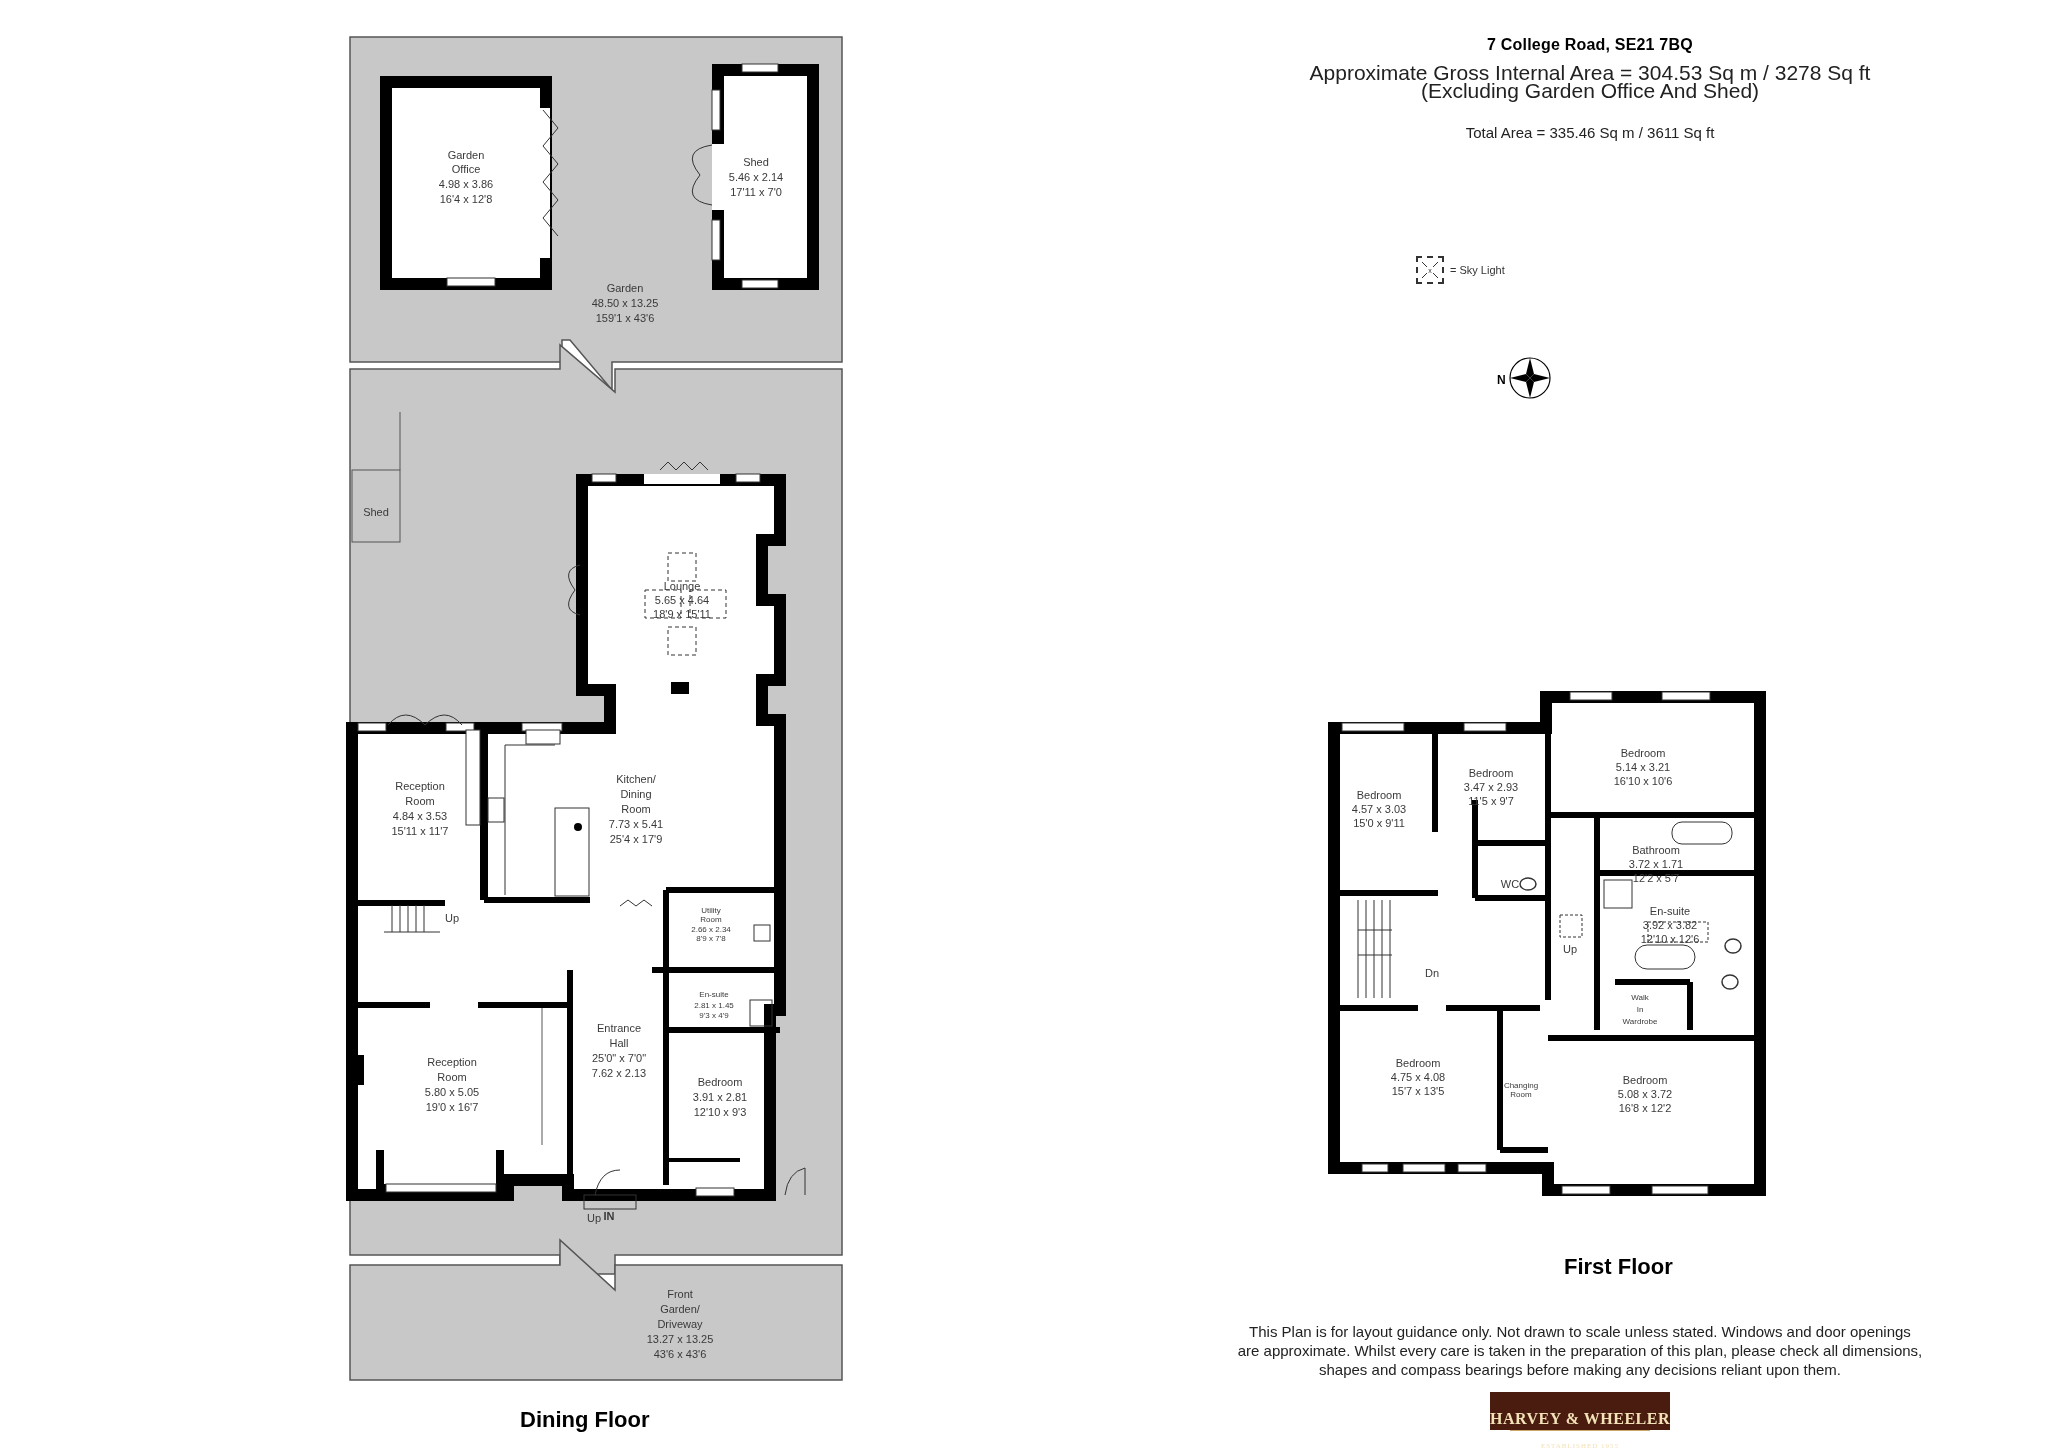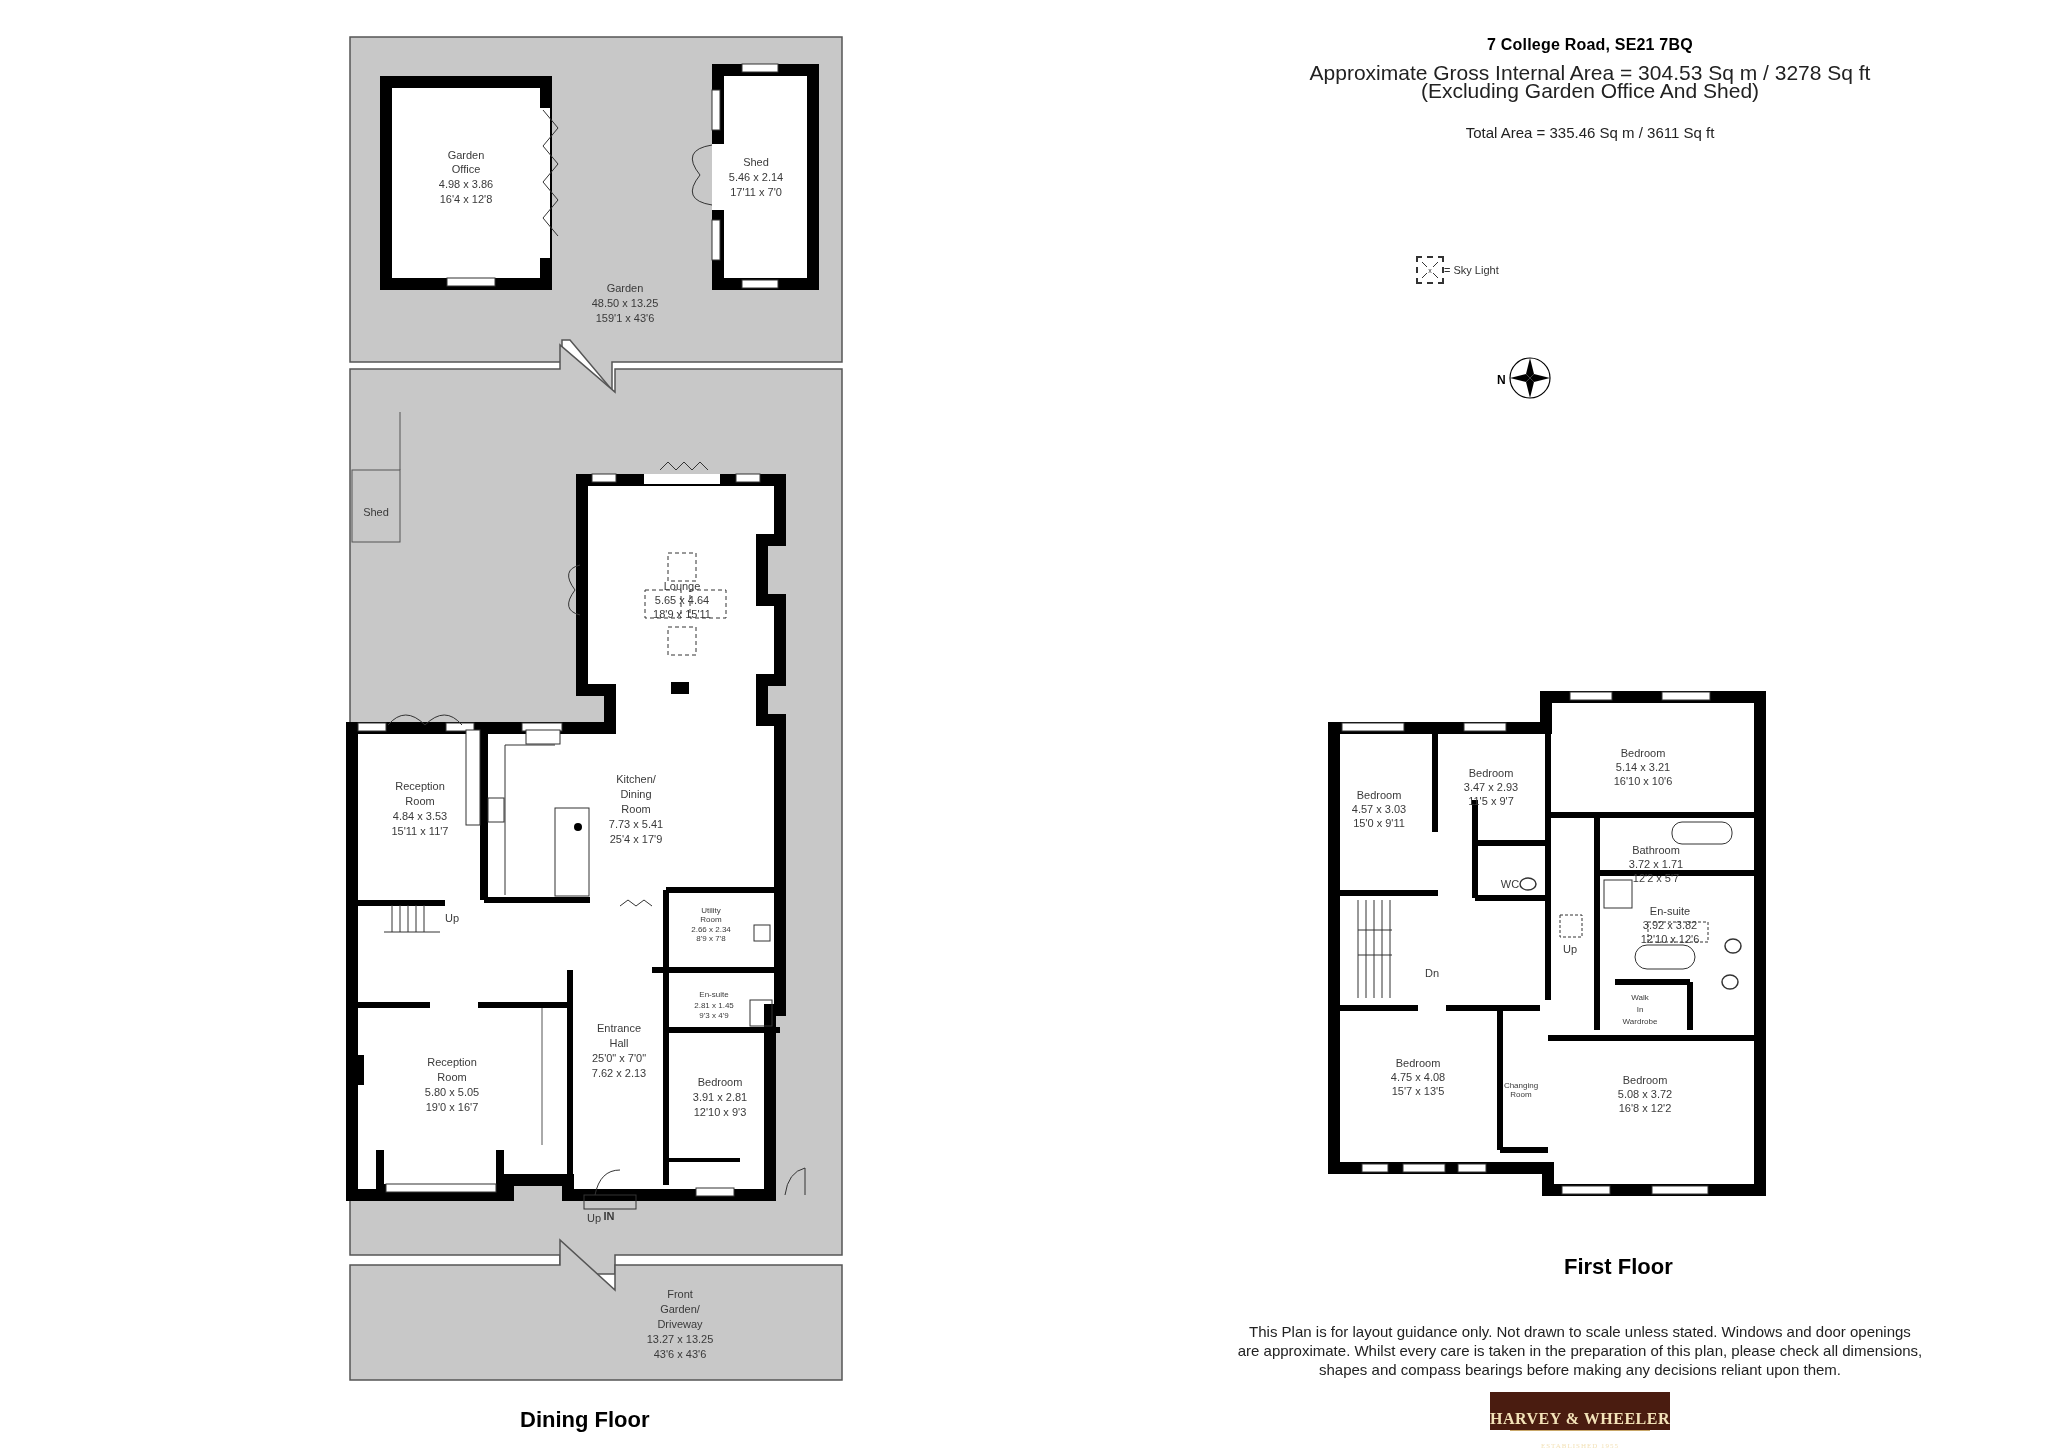--- a/index.html
+++ b/index.html
@@ -10,21 +10,21 @@
   .lbl-xs { font-size: 8px; }
   .header { position: absolute; left: 1180px; top: 36px; width: 820px; text-align: center; }
   .title { font-size: 16px; font-weight: bold; letter-spacing: 0.2px; margin-bottom: 10px; }
   .sub { font-size: 21px; color: #222; line-height: 18px; }
   .sub2 { font-size: 15px; color: #222; margin-top: 24px; }
   .floor-title { position: absolute; font-size: 22px; font-weight: bold; }
   .disclaimer { position: absolute; left: 1160px; top: 1322px; width: 840px; text-align: center; font-size: 15px; color: #222; line-height: 19px; }
   .logo { position: absolute; left: 1490px; top: 1392px; width: 180px; height: 38px; background: #4a1c10; color: #f3e2b8; text-align: center; font-family: "Liberation Serif", serif; }
   .logo-name { font-size: 16px; font-weight: bold; letter-spacing: 0.5px; padding-top: 18px; }
   .logo-sub { font-size: 7px; letter-spacing: 1px; border-top: 1px solid #c9a86a; margin: 2px 20px 7px; padding-top: 11px; }
-  .legend { position: absolute; left: 1416px; top: 256px; font-size: 11px; color: #333; display: flex; align-items: center; gap: 0; }
+  .legend { position: absolute; left: 1416px; top: 256px; font-size: 11px; color: #333; display: flex; align-items: center; gap: 6px; }
   .legend-box { width: 28px; height: 28px; border: 2px dashed #333; box-sizing: border-box; position: relative; }
 </style>
 </head>
 <body>
 
 <div class="header">
   <div class="title">7 College Road, SE21 7BQ</div>
   <div class="sub">Approximate Gross Internal Area = 304.53 Sq m / 3278 Sq ft</div>
   <div class="sub">(Excluding Garden Office And Shed)</div>
   <div class="sub2">Total Area = 335.46 Sq m / 3611 Sq ft</div>

